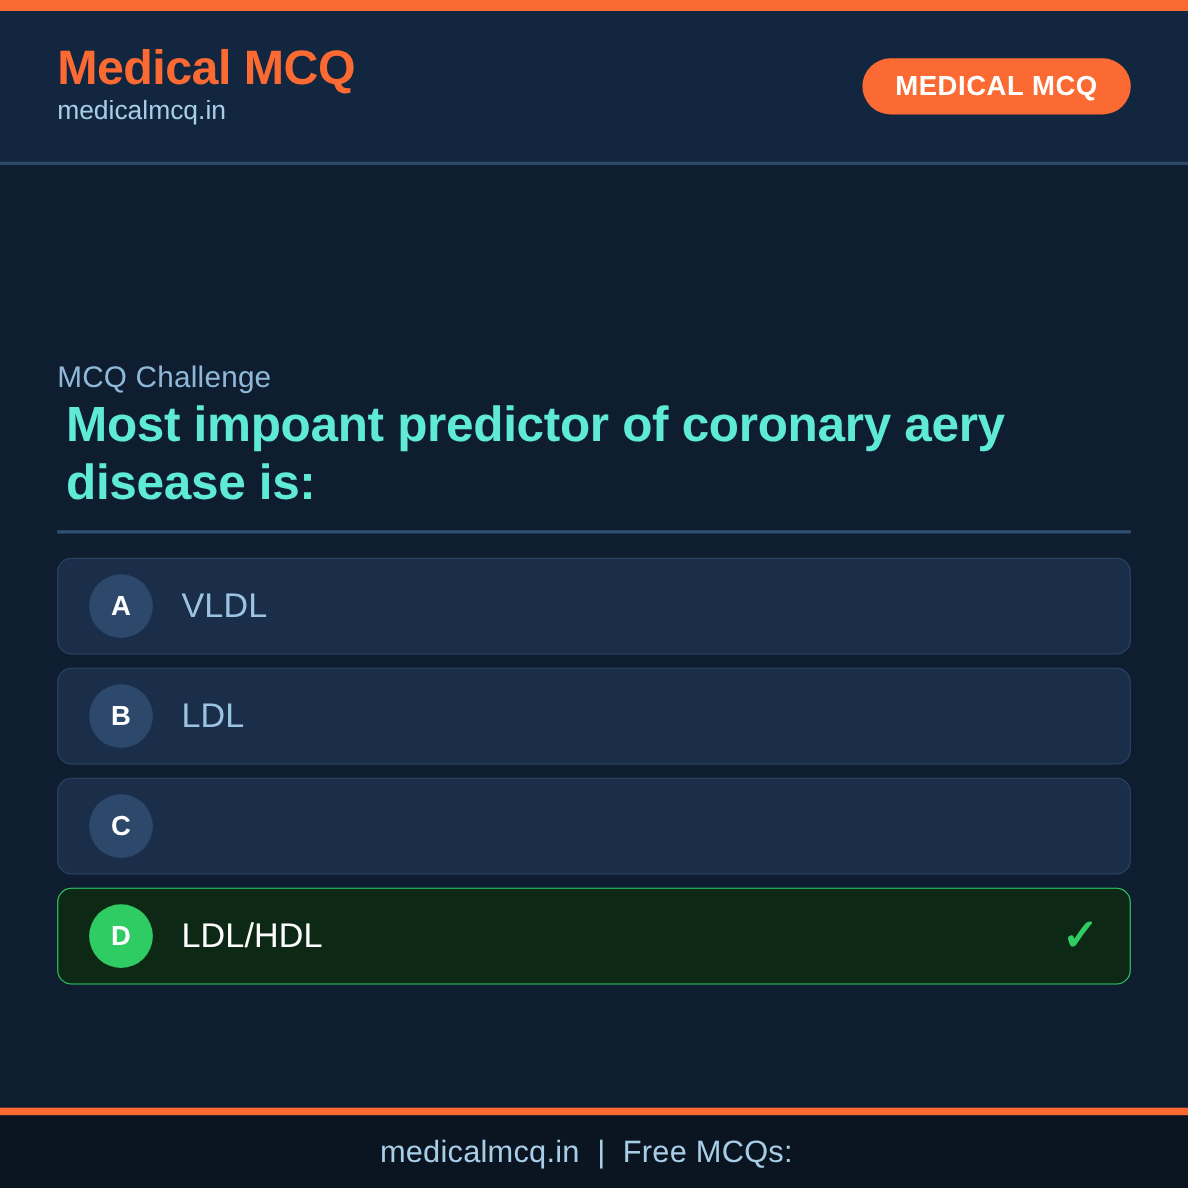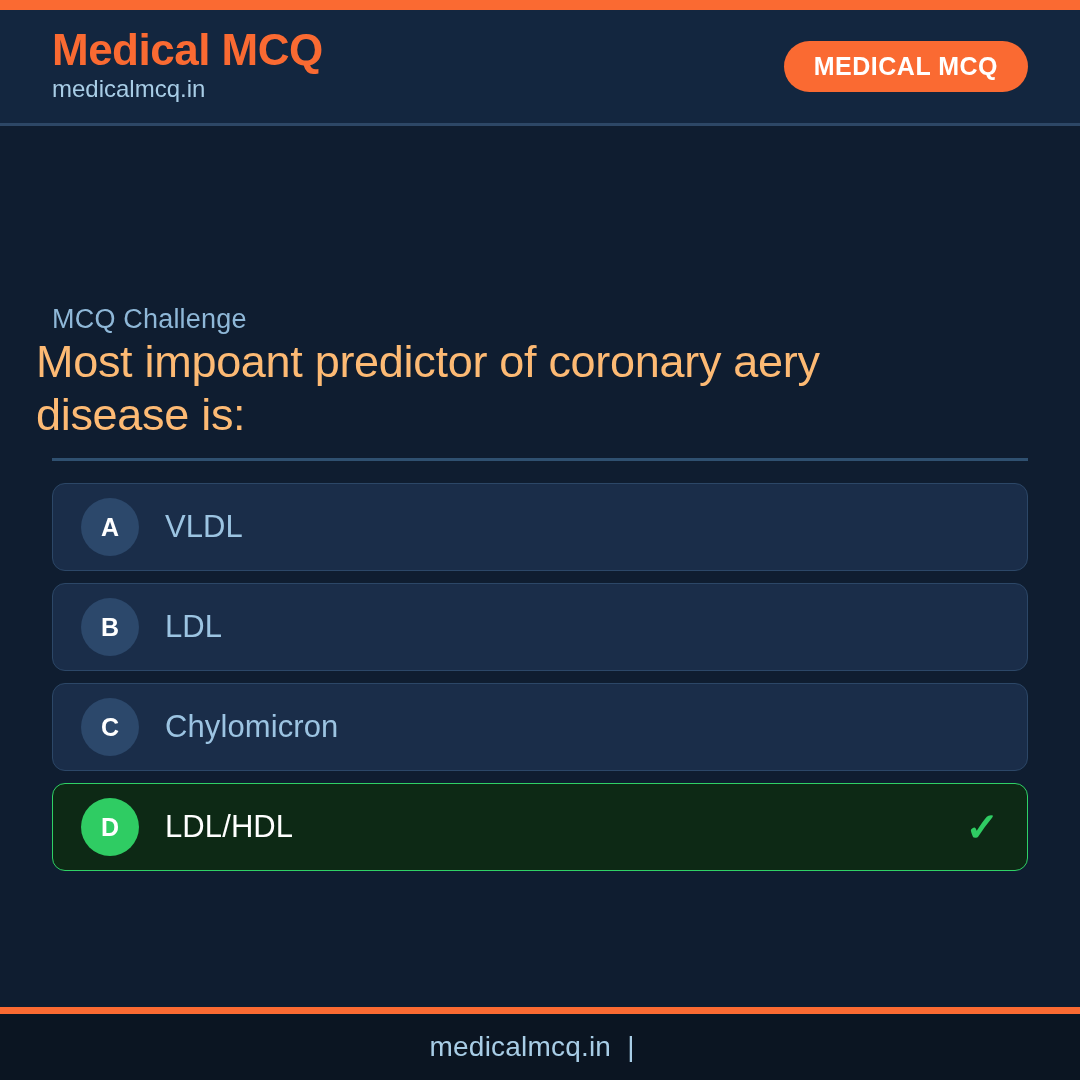--- a/index.html
+++ b/index.html
@@ -26,21 +26,21 @@
   .top-accent {
     height: 10px;
     width: 100%;
     background: #fa6a32;
     flex: none;
   }
 
   
   .header {
     flex: none;
-    height: 116px;
+    height: 140px;
     background: #13263f;
     border-bottom: 3px solid #2d4766;
     box-sizing: border-box;
     display: flex;
     align-items: center;
     justify-content: space-between;
     padding: 0 52px;
     position: relative;
   }
   .brand-block {
@@ -83,26 +83,26 @@
   .q-label {
     position: absolute;
     left: 52px;
     top: 178px;
     font-size: 27px;
     color: #8fb8d8;
     letter-spacing: 0.2px;
   }
   .q-text {
     position: absolute;
-    left: 36px;
+    left: 60px;
     top: 210px;
     width: 860px;
     font-size: 45px;
-    font-weight: normal;
-    color: #fdba74;
+    font-weight: bold;
+    color: #5eead4;
     line-height: 1.17;
     letter-spacing: -0.3px;
   }
   .q-divider {
     position: absolute;
     left: 52px;
     top: 332px;
     width: 976px;
     height: 3px;
     background: #2f5070;
@@ -238,34 +238,34 @@
       <div class="option">
 
         <div class="badge">B</div>
         <div class="otext">LDL</div>
 
       </div>
 
       <div class="option">
 
         <div class="badge">C</div>
-        <div class="otext">Chylomicron</div>
 
       </div>
 
       <div class="option correct">
 
         <div class="badge">D</div>
         <div class="otext">LDL/HDL</div>
         <div class="tick">✓</div>
       </div>
 
     </div>
   </div>
 
   <div class="footer-accent"></div>
 
   <div class="footer">
     <span class="footer-text">medicalmcq.in</span>
     <span class="footer-sep">|</span>
+    <span class="footer-text" style="margin-right: 14px;">Free MCQs:</span>
   </div>
 
 </div>
 
 </body></html>

